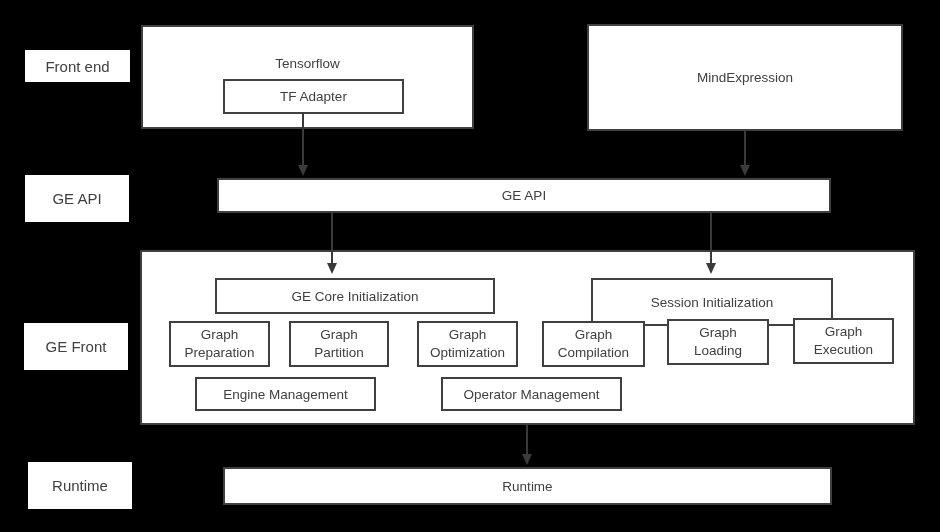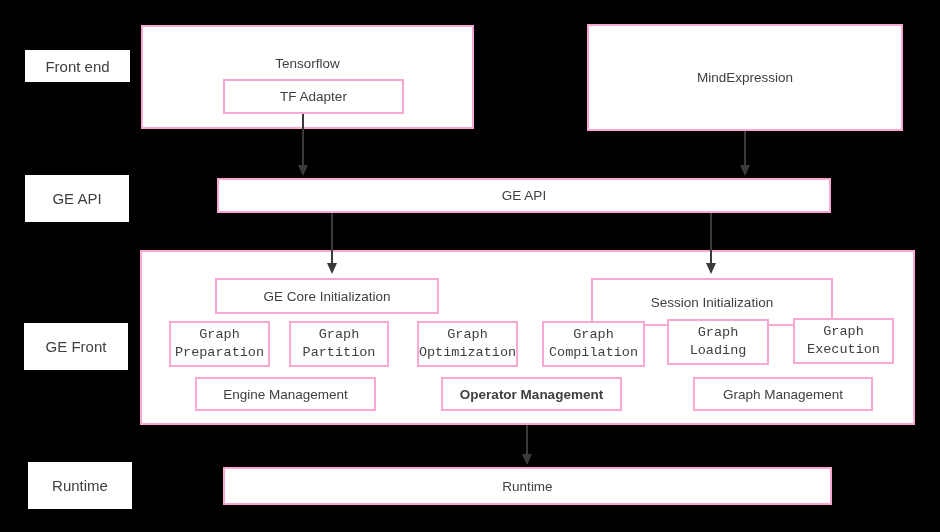--- a/index.html
+++ b/index.html
@@ -22,35 +22,34 @@
     color: #404040;
     display: flex;
     align-items: center;
     justify-content: center;
     font-size: 15px;
   }
   .box {
     position: absolute;
     box-sizing: border-box;
     background: #ffffff;
-    border: 2px solid #f9a8d4;
+    border: 2px solid #404040;
     color: #404040;
     display: flex;
     align-items: center;
     justify-content: center;
     text-align: center;
     font-size: 13.5px;
   }
   .container-box {
     display: block;
   }
   .stage {
     white-space: pre-line;
     line-height: 1.35;
-    font-family: Liberation Mono, monospace;
   }
   .fw-title {
     position: absolute;
     left: 0;
     top: 29px;
     width: 100%;
     text-align: center;
     font-size: 13.5px;
     color: #404040;
   }
@@ -86,39 +85,38 @@
     <div class="fw-title">Tensorflow</div>
     <div class="box" style="left:71px; top:52px; width:181px; height:35px;margin-left:9px;">TF Adapter</div>
   </div>
 
   <div class="box" style="left:587px; top:24px; width:316px; height:107px;">MindExpression</div>
 
   <div class="box" style="left:217px; top:178px; width:614px; height:35px;">GE API</div>
 
   <div class="box container-box" style="left:140px; top:250px; width:775px; height:175px;">
 
-    <div class="box" style="left:73px; top:26px; width:224px; height:36px;">GE Core Initialization</div>
+    <div class="box" style="left:73px; top:26px; width:280px; height:36px;">GE Core Initialization</div>
     <div class="box" style="left:449px; top:26px; width:242px; height:48px;">Session Initialization</div>
 
     <div class="box stage" style="left:27px; top:69px; width:101px; height:46px;">Graph
 Preparation</div>
     <div class="box stage" style="left:147px; top:69px; width:100px; height:46px;">Graph
 Partition</div>
     <div class="box stage" style="left:275px; top:69px; width:101px; height:46px;">Graph
 Optimization</div>
     <div class="box stage" style="left:400px; top:69px; width:103px; height:46px;">Graph
 Compilation</div>
     <div class="box stage" style="left:525px; top:67px; width:102px; height:46px;">Graph
 Loading</div>
     <div class="box stage" style="left:651px; top:66px; width:101px; height:46px;">Graph
 Execution</div>
 
     <div class="box" style="left:53px; top:125px; width:181px; height:34px;">Engine Management</div>
-    <div class="box" style="left:299px; top:125px; width:181px; height:34px;font-weight:bold;">Operator Management</div>
-    <div class="box" style="left:551px; top:125px; width:180px; height:34px;">Graph Management</div>
+    <div class="box" style="left:299px; top:125px; width:181px; height:34px;">Operator Management</div>
   </div>
 
   <div class="box" style="left:223px; top:467px; width:609px; height:38px;">Runtime</div>
 
   <div class="arrow" style="left:302px; top:114px; height:51px;"></div>
   <div class="arrow" style="left:744px; top:131px; height:34px;"></div>
   <div class="arrow" style="left:331px; top:213px; height:50px;"></div>
   <div class="arrow" style="left:710px; top:213px; height:50px;"></div>
   <div class="arrow" style="left:526px; top:425px; height:29px;"></div>
 

